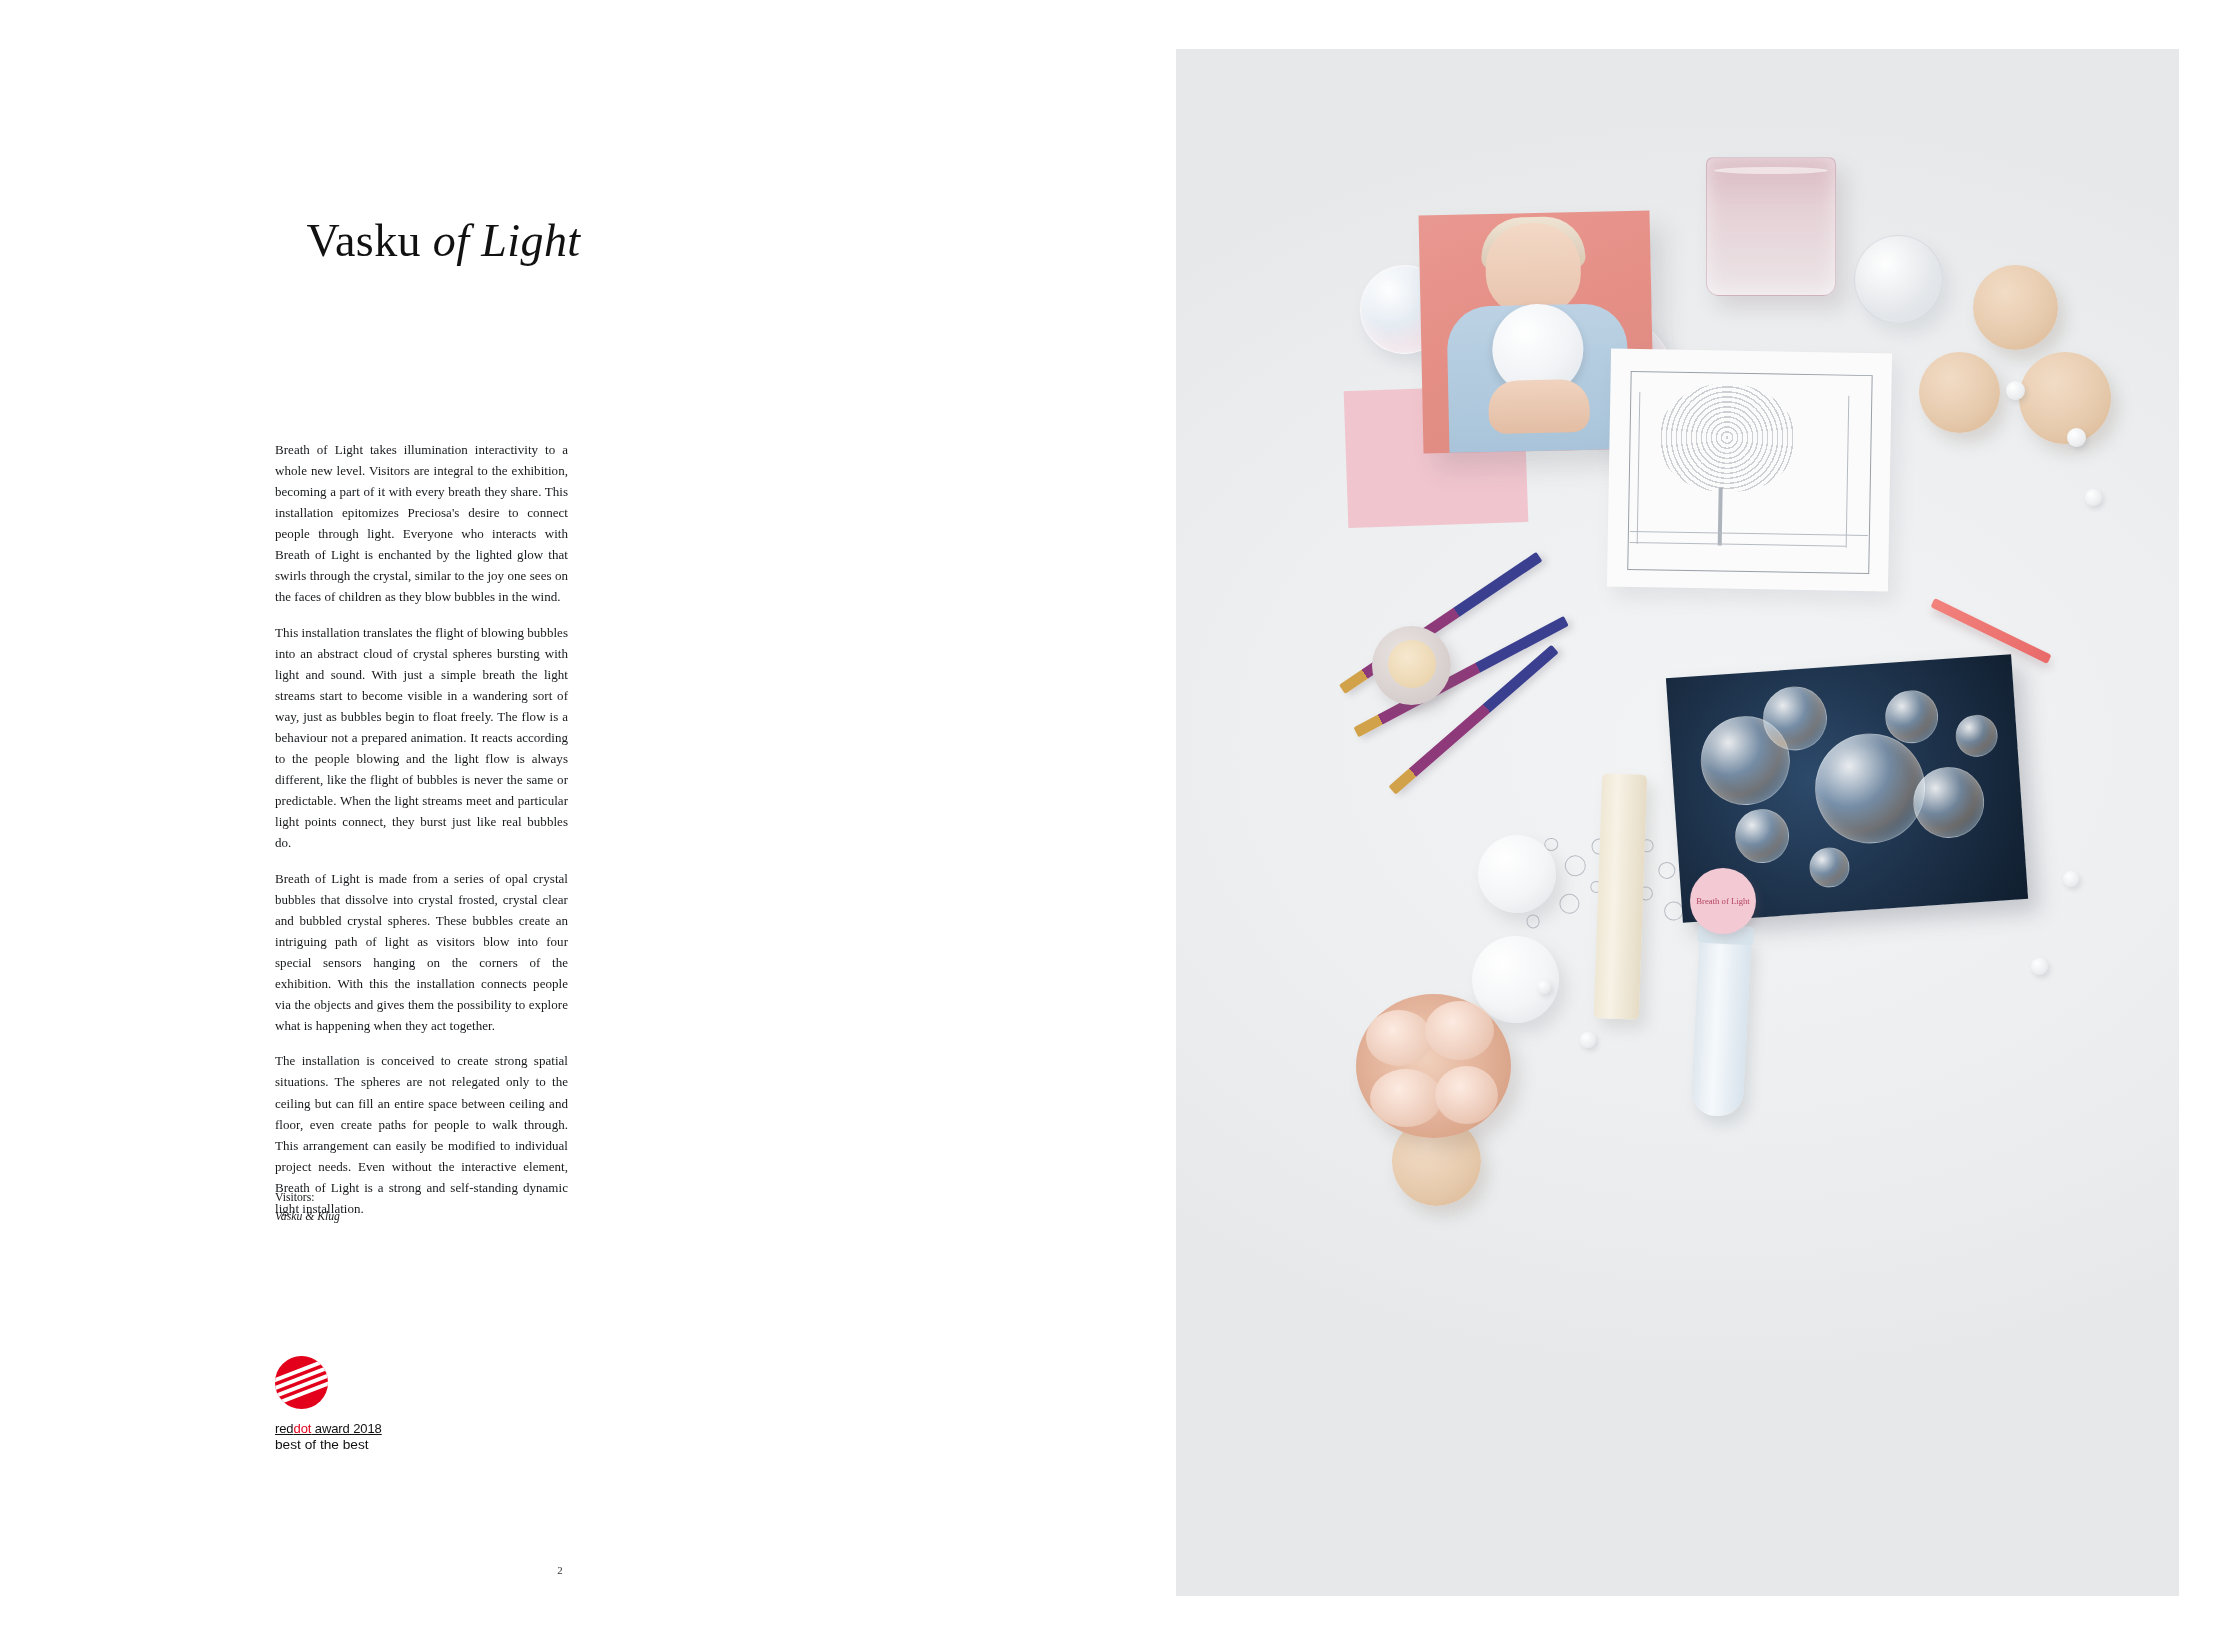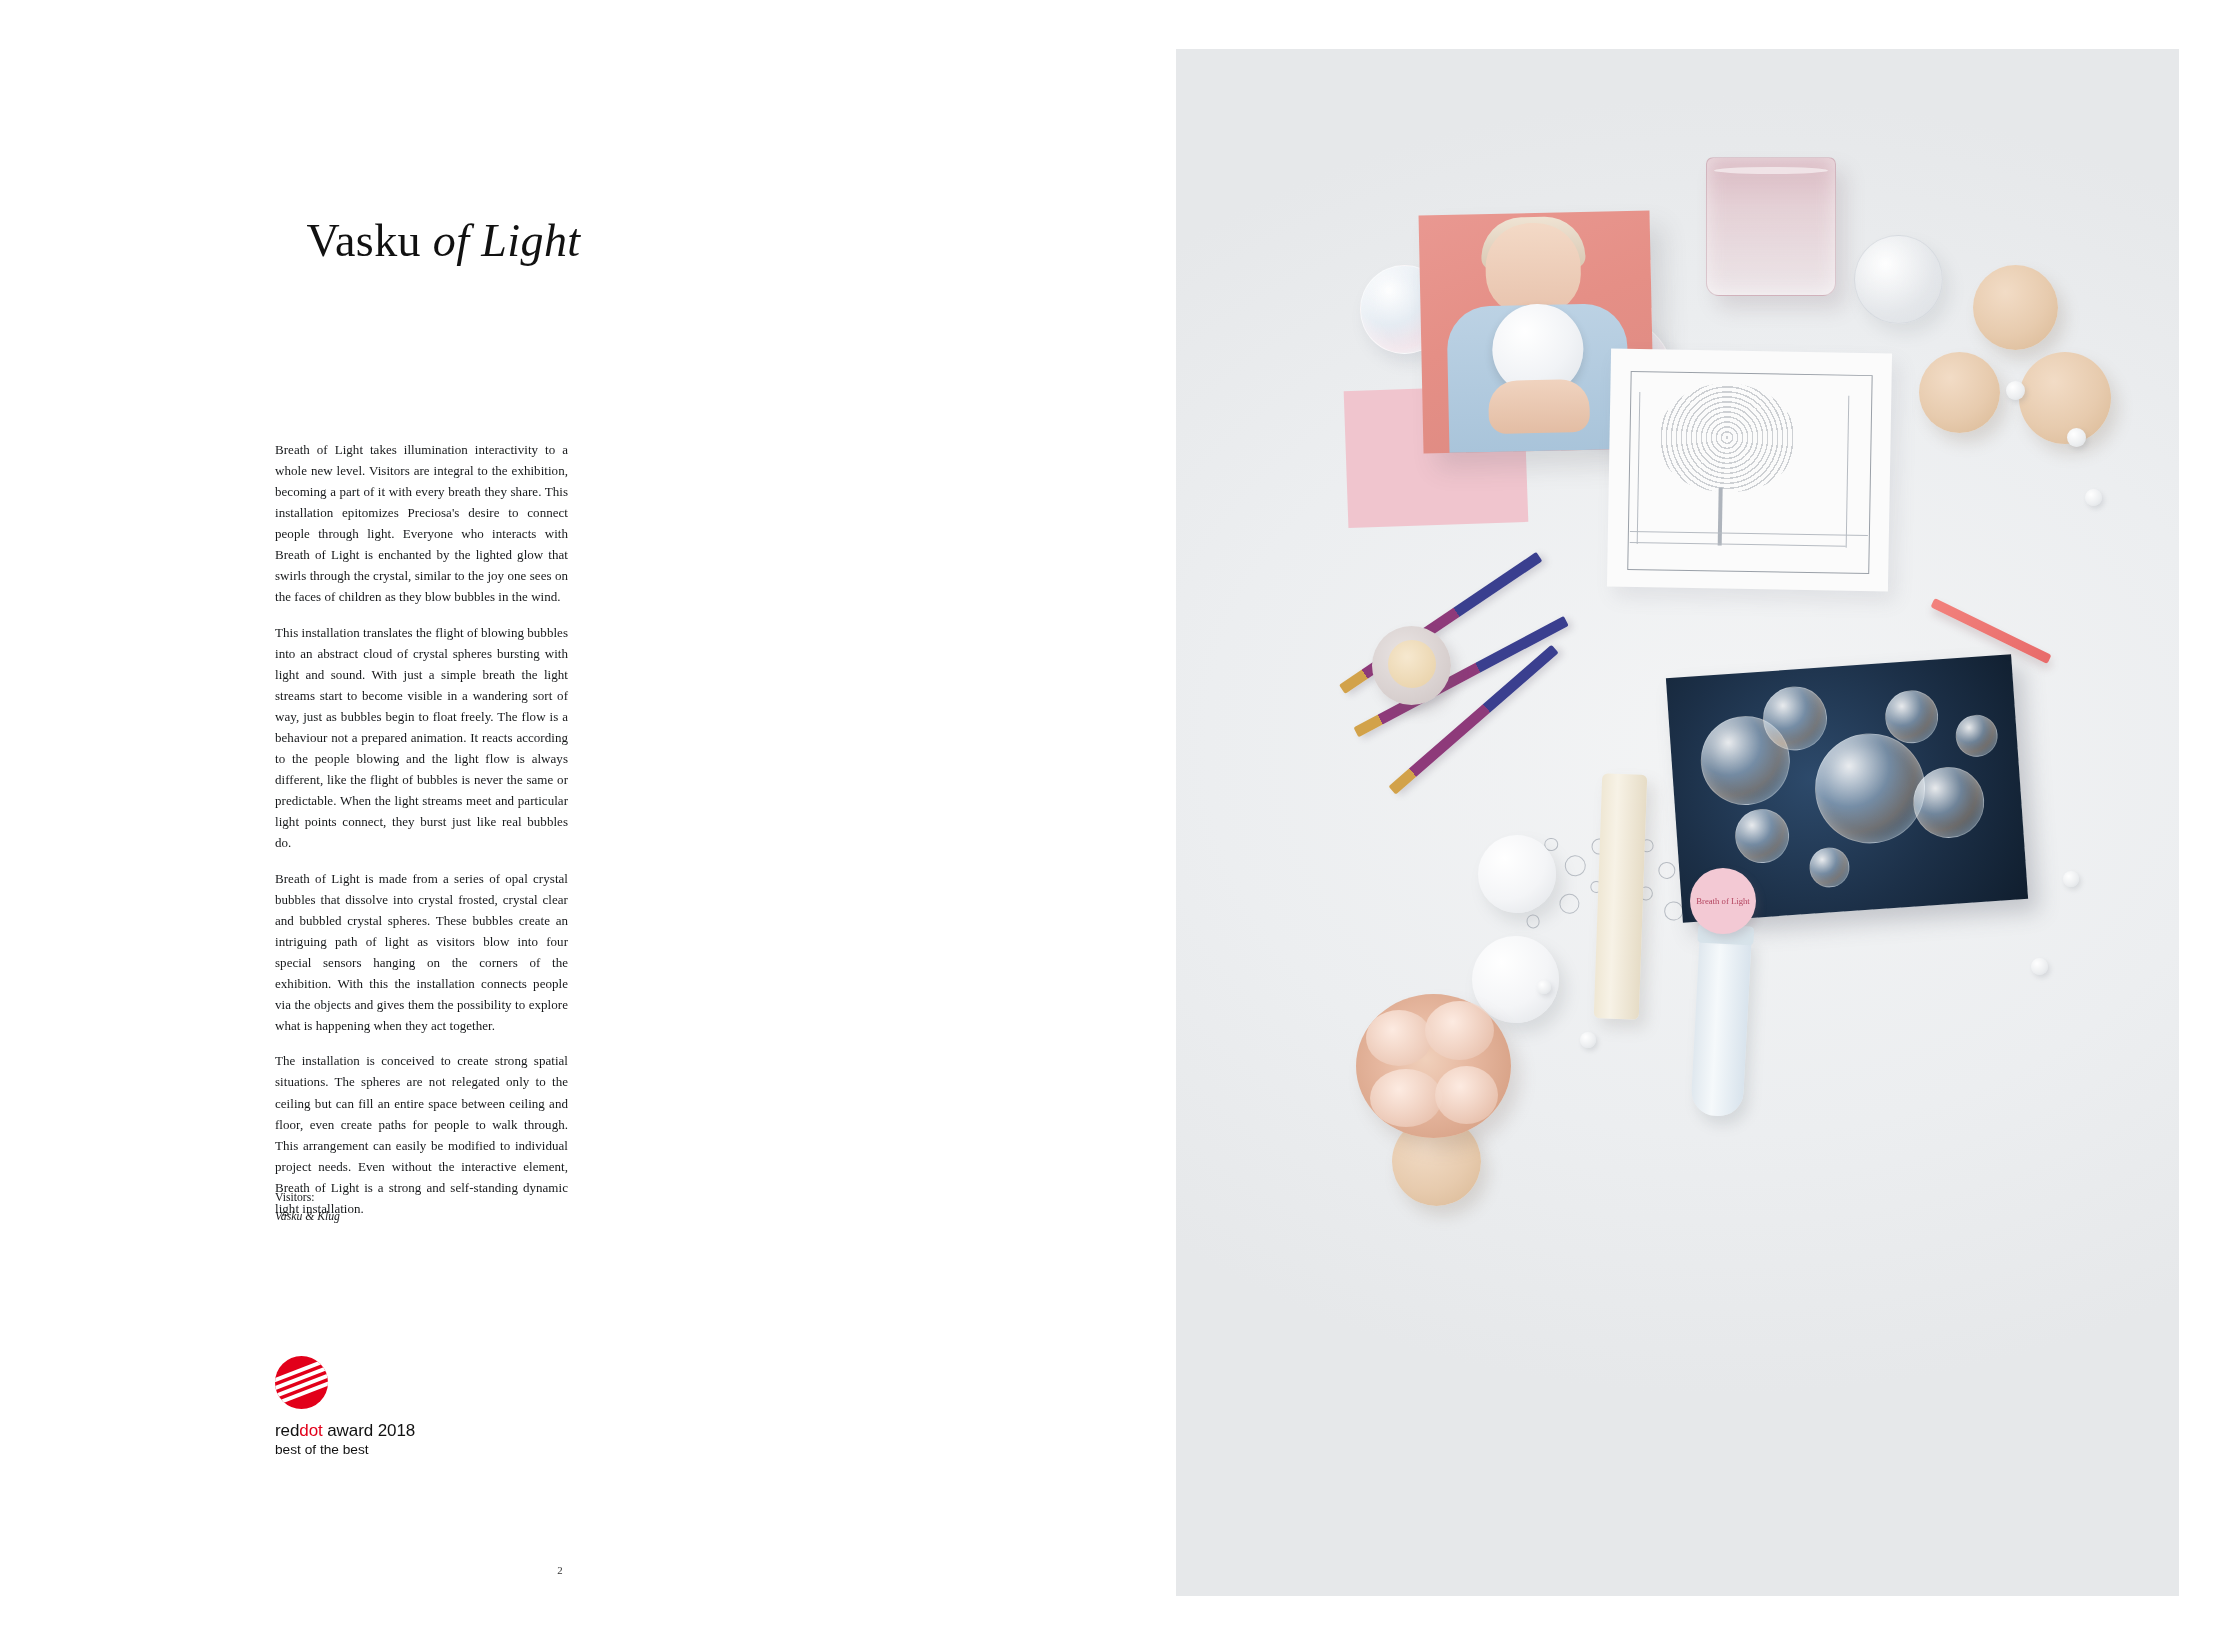--- a/index.html
+++ b/index.html
@@ -105,23 +105,24 @@
     content: "";
     position: absolute;
     left: 8px; top: 8px;
     width: 38px; height: 38px;
     border-radius: 50%;
     box-shadow: 0 0 0 0 rgba(0,0,0,0);
   }
   .award-text {
     margin-top: 11.5px;
     font-family: "Liberation Sans", sans-serif;
-    font-size: 17px;
+    font-size: 13px;
     letter-spacing: -0.1px;
     color: #111;
+    text-decoration: underline;
   }
   .award-text .dot { color: #e2001a; }
   .award-sub {
     font-family: "Liberation Sans", sans-serif;
     font-size: 13.7px;
     color: #111;
     margin-top: 1.4px;
   }
 
   .page-number {

